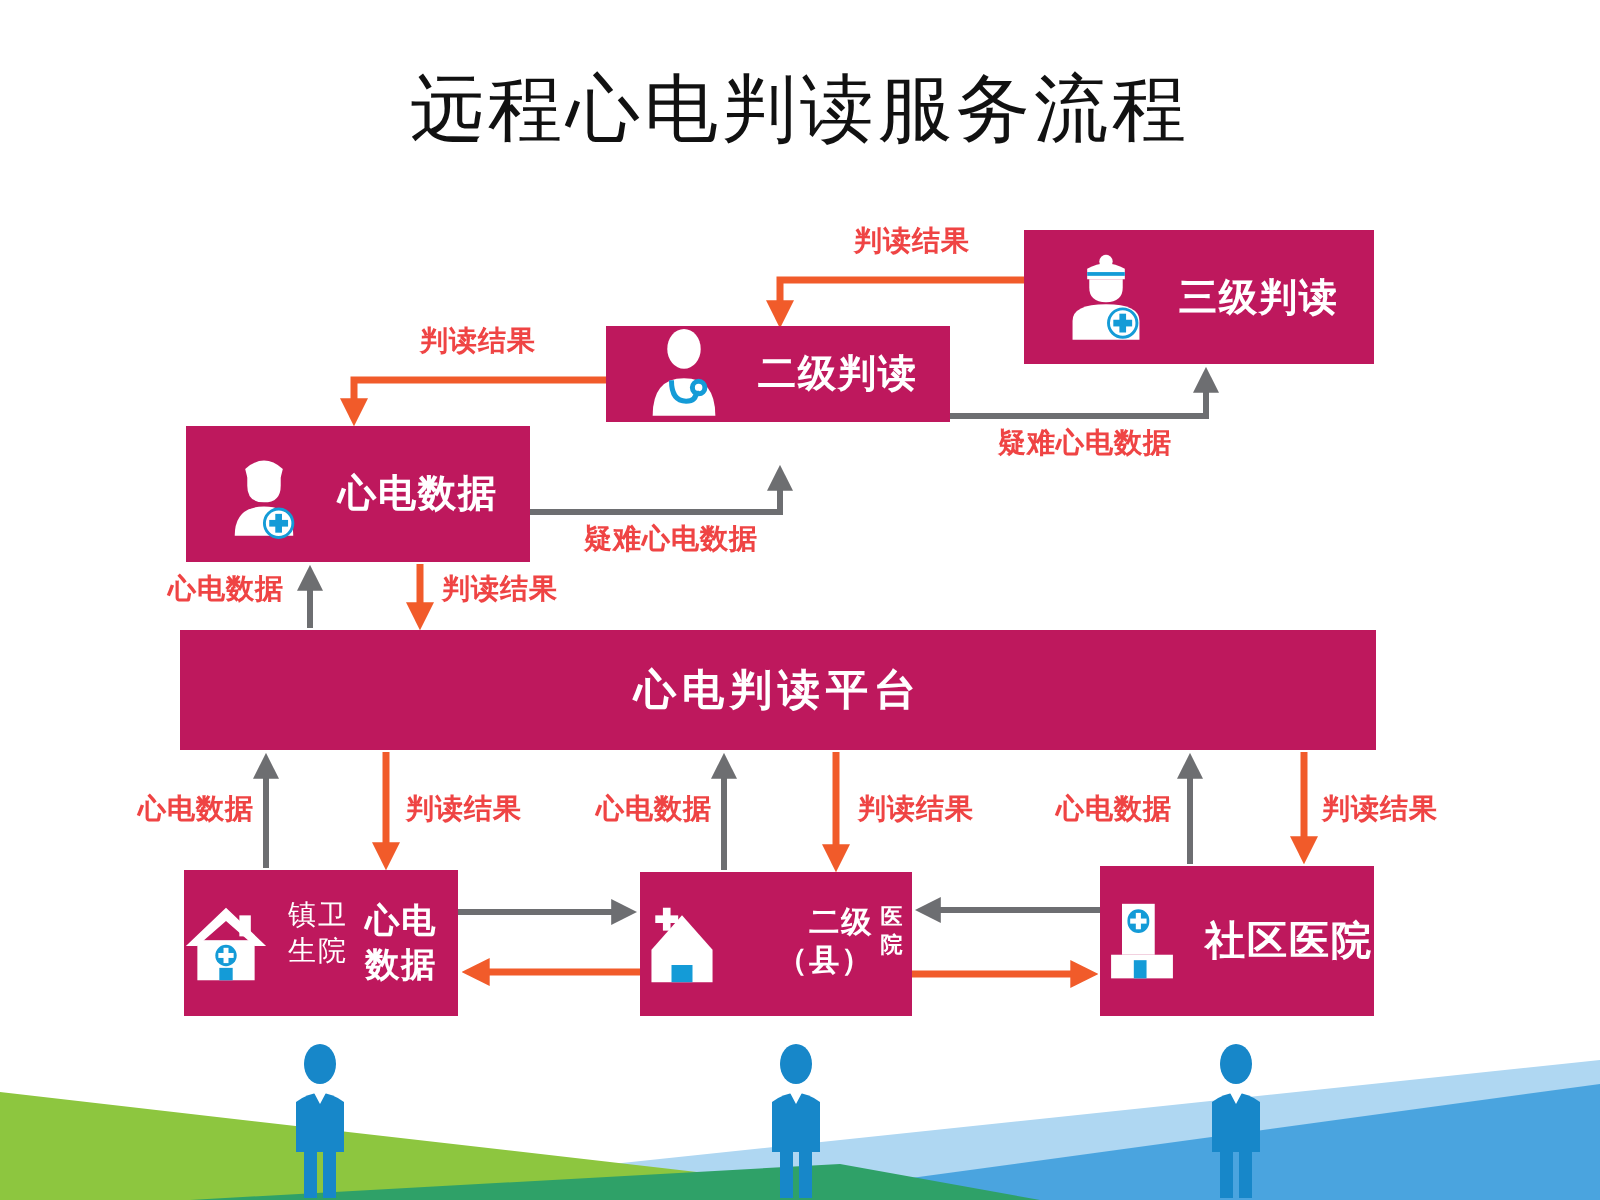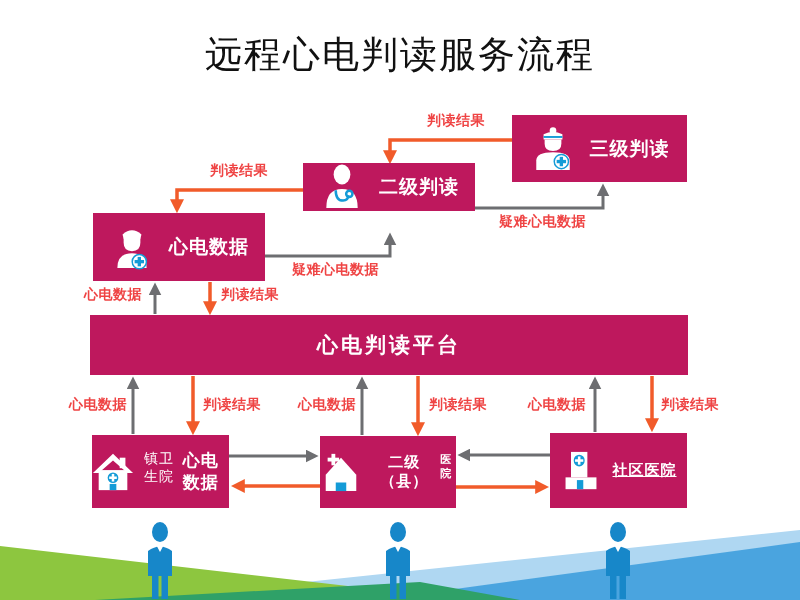--- a/index.html
+++ b/index.html
@@ -16,23 +16,23 @@
     position:absolute; background:#be185d; color:#fff;
     display:flex; align-items:center; justify-content:center;
   }
   .node .nlabel { font-weight:bold; font-size:19px; letter-spacing:1px; white-space:nowrap; }
   .node svg { display:block; flex:0 0 auto; }
   #node-platform .nlabel { font-size:21px; letter-spacing:3px;text-align:right; }
   .twolines { display:flex; flex-direction:row; line-height:1.25; }
   .twolines .ln1 { font-family:"Liberation Serif", serif; font-size:14px; letter-spacing:1px; }
   .twolines .ln2 { font-weight:bold; font-size:17px; letter-spacing:1px; }
   #node-county .twolines { text-align:center; }
-  #node-county .ln1 { font-family:"Liberation Sans", sans-serif; font-weight:bold; font-size:15px; }
+  #node-county .ln1 { font-family:"Liberation Sans", sans-serif; font-weight:bold; font-size:15px;text-align:right; }
   #node-county .ln2 { font-size:11px; }
-  #node-community .nlabel { font-size:15px;text-decoration:underline; }
+  #node-community .nlabel { font-size:20px; }
   .elabel {
     position:absolute; font-weight:bold; font-size:14px; color:#ef4444;
     white-space:nowrap; letter-spacing:0.5px;
   }
   #arrow-layer { position:absolute; left:0; top:0; pointer-events:none; }
   .wave { position:absolute; left:0; top:0; width:800px; height:600px; }
   .person { position:absolute; width:32px; height:80px; }
 </style>
 </head>
 <body>

